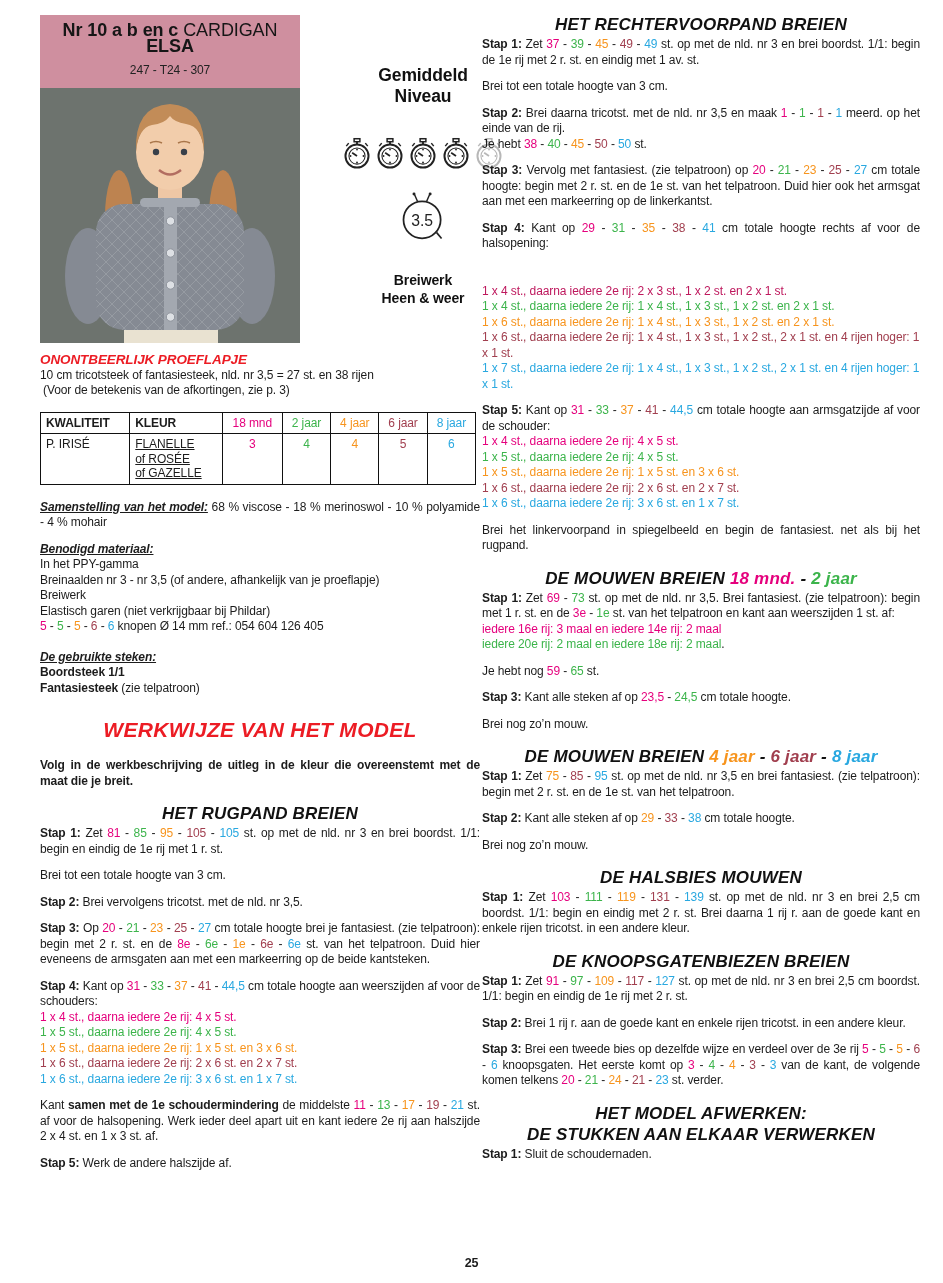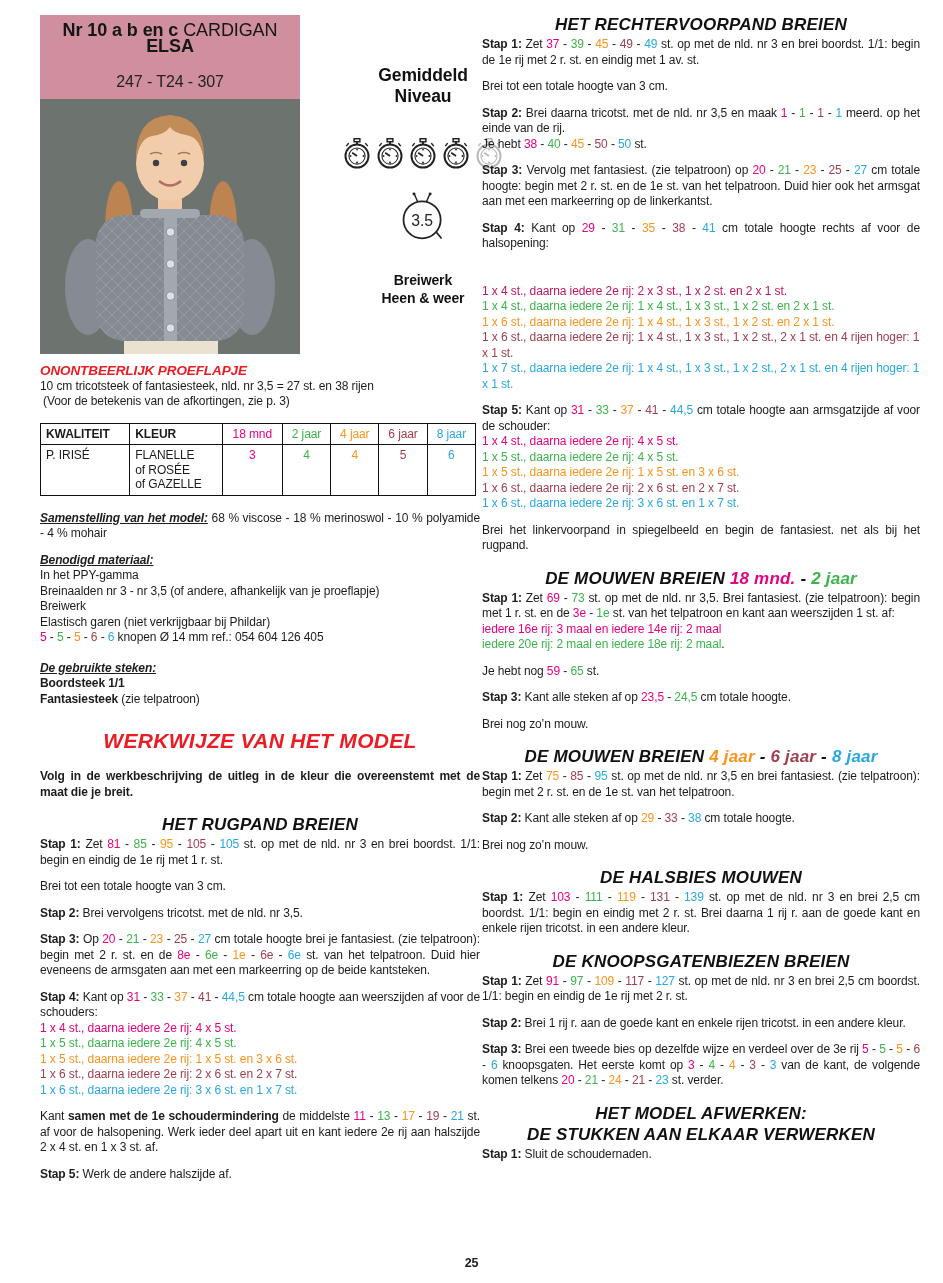--- a/index.html
+++ b/index.html
@@ -7,21 +7,21 @@
         font-family:"Liberation Sans","DejaVu Sans",sans-serif;color:#1c1c1c;
         font-size:12px;line-height:15.5px;letter-spacing:-0.1px;}
   .col-left{position:absolute;left:40px;top:15px;width:440px;}
   .col-right{position:absolute;left:482px;top:15px;width:438px;}
 
   
   .head-row{display:flex;width:440px;}
   .photo-block{width:260px;}
   .banner{background:#cf8f9f;text-align:center;padding:7px 2px 9px;}
   .banner-l1{font-size:18px;line-height:16px;color:#161616;}
-  .banner-l2{font-size:16px;margin-top:20px;color:#222;}
+  .banner-l2{font-size:12px;margin-top:9px;color:#222;}
   .photo{width:260px;height:255px;display:block;}
   .level-block{flex:1;display:flex;flex-direction:column;align-items:center;padding-top:50px;padding-left:42px;}
   .level-title{font-weight:bold;font-size:17.5px;line-height:21px;text-align:center;color:#111;}
   .clock-row{display:flex;gap:3px;margin-top:30px;}
   .clock{width:30px;height:33px;}
   .clock.dim{opacity:.32;}
   .needle-wrap{margin-top:22px;}
   .work-type{margin-top:22px;text-align:center;font-weight:bold;font-size:14px;line-height:18px;color:#111;}
 
   
@@ -30,21 +30,21 @@
   .gauge-l{font-size:12px;line-height:15px;}
   .gauge-l2{padding-left:3px;}
 
   
   table.size-table{border-collapse:collapse;width:436px;margin-top:14px;}
   .size-table th,.size-table td{border:1.6px solid #111;padding:3px 5px;font-size:12px;line-height:14.5px;}
   .size-table th{font-weight:bold;text-align:center;}
   .size-table th.lft{text-align:left;}
   .size-table td{text-align:center;vertical-align:top;}
   .size-table td.lft{text-align:left;}
-  .pre{white-space:pre-line;}
+  .pre{white-space:pre-line;text-decoration:underline;}
 
   
   p{margin:0 0 11px;text-align:justify;}
   .tight{margin:0;}
   .lbl{font-weight:bold;font-style:italic;text-decoration:underline;}
   .grp{margin:0 0 11px;}
   .cline{text-align:left;line-height:15.5px;}
   .h-sec{font-weight:bold;font-style:italic;font-size:17px;line-height:19px;text-align:center;
          margin:15px 0 3px;letter-spacing:.2px;color:#111;}
   .h-sec.first{margin-top:0;}

